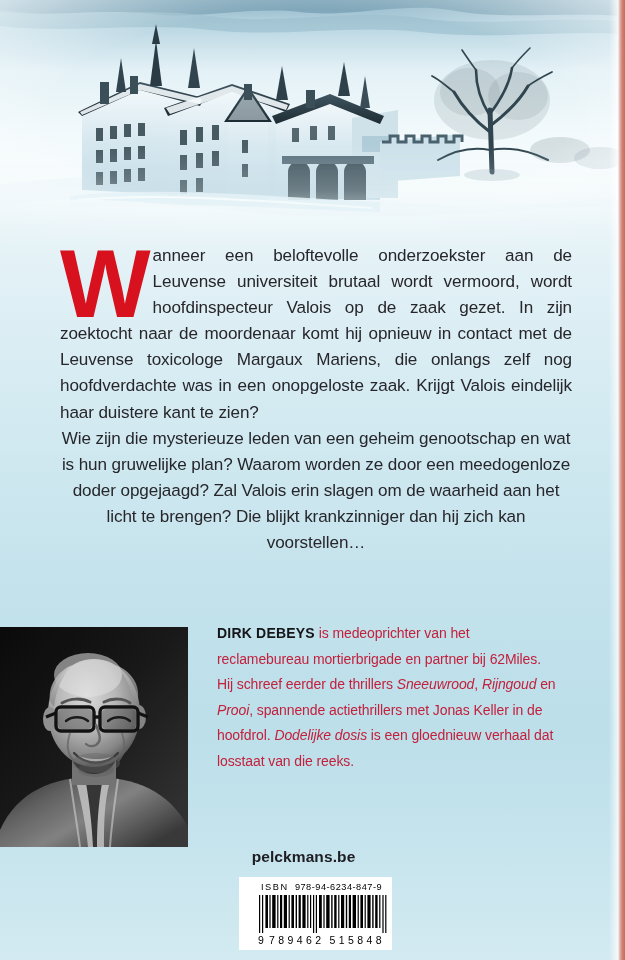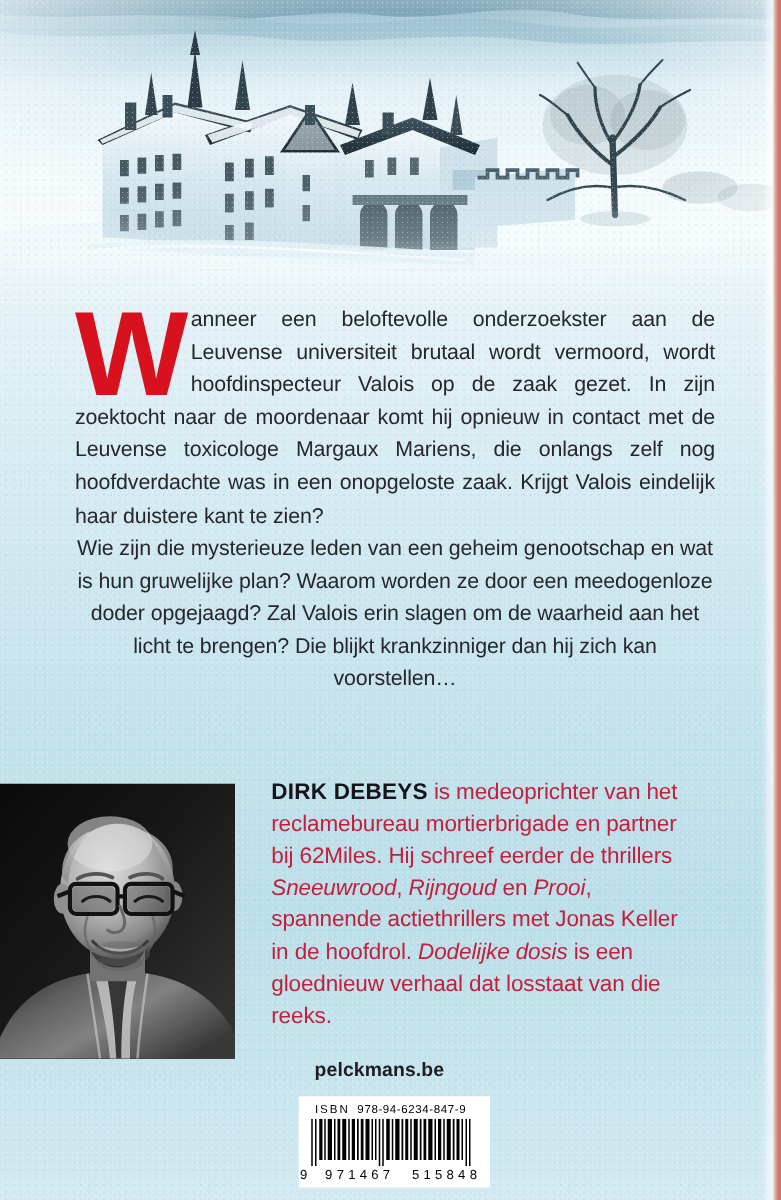--- a/index.html
+++ b/index.html
@@ -99,21 +99,21 @@
     background:#111;
   }
   #author-photo svg { display:block; width:100%; height:100%; }
 
   
   #author-bio {
     position:absolute;
     left:217px; top:621px;
     width:340px;
     z-index:7;
-    font-size:18px;
+    font-size:14px;
     line-height:25.6px;
     color:#c2203c;
     letter-spacing:-.1px;
   }
   #author-bio .nm { color:#151519; font-weight:bold; letter-spacing:.2px; }
   #author-bio .ttl { font-style:italic; }
 
   
   #publisher {
     position:absolute;
@@ -125,21 +125,21 @@
     color:#1d1d22;
     letter-spacing:.1px;
   }
 
   #barcode-block {
     position:absolute;
     left:239px; top:877px;
     width:153px; height:73px;
     background:#fff;
     z-index:7;
-    padding:5px 6px 3px 0;
+    padding:5px 6px 3px 18px;
   }
   #isbn-text {
     font-size:9.2px;
     color:#000;
     text-align:center;
     letter-spacing:.5px;
     font-family:"Liberation Sans", sans-serif;
     white-space:nowrap;
   }
   #isbn-text .sp { letter-spacing:1.6px; }
@@ -446,21 +446,21 @@
         <rect x="110.4" y="0" width="3.2" height="33"></rect>
         <rect x="115.2" y="0" width="1.4" height="33"></rect>
         <rect x="118.2" y="0" width="2.4" height="33"></rect>
         <rect x="122.2" y="0" width="1.2" height="33"></rect>
         <rect x="125.4" y="0" width="1.2" height="38"></rect>
         <rect x="128.2" y="0" width="1.2" height="38"></rect>
       </g>
     </svg>
     <div id="barcode-digits">
       <span>9</span>
-      <span class="grp">971467</span>
+      <span class="grp">789462</span>
       <span class="grp">515848</span>
     </div>
   </div>
 
   <div id="grain"></div>
   <div id="spine-edge-shadow"></div>
   <div id="spine-edge"></div>
 
 </div>
 

